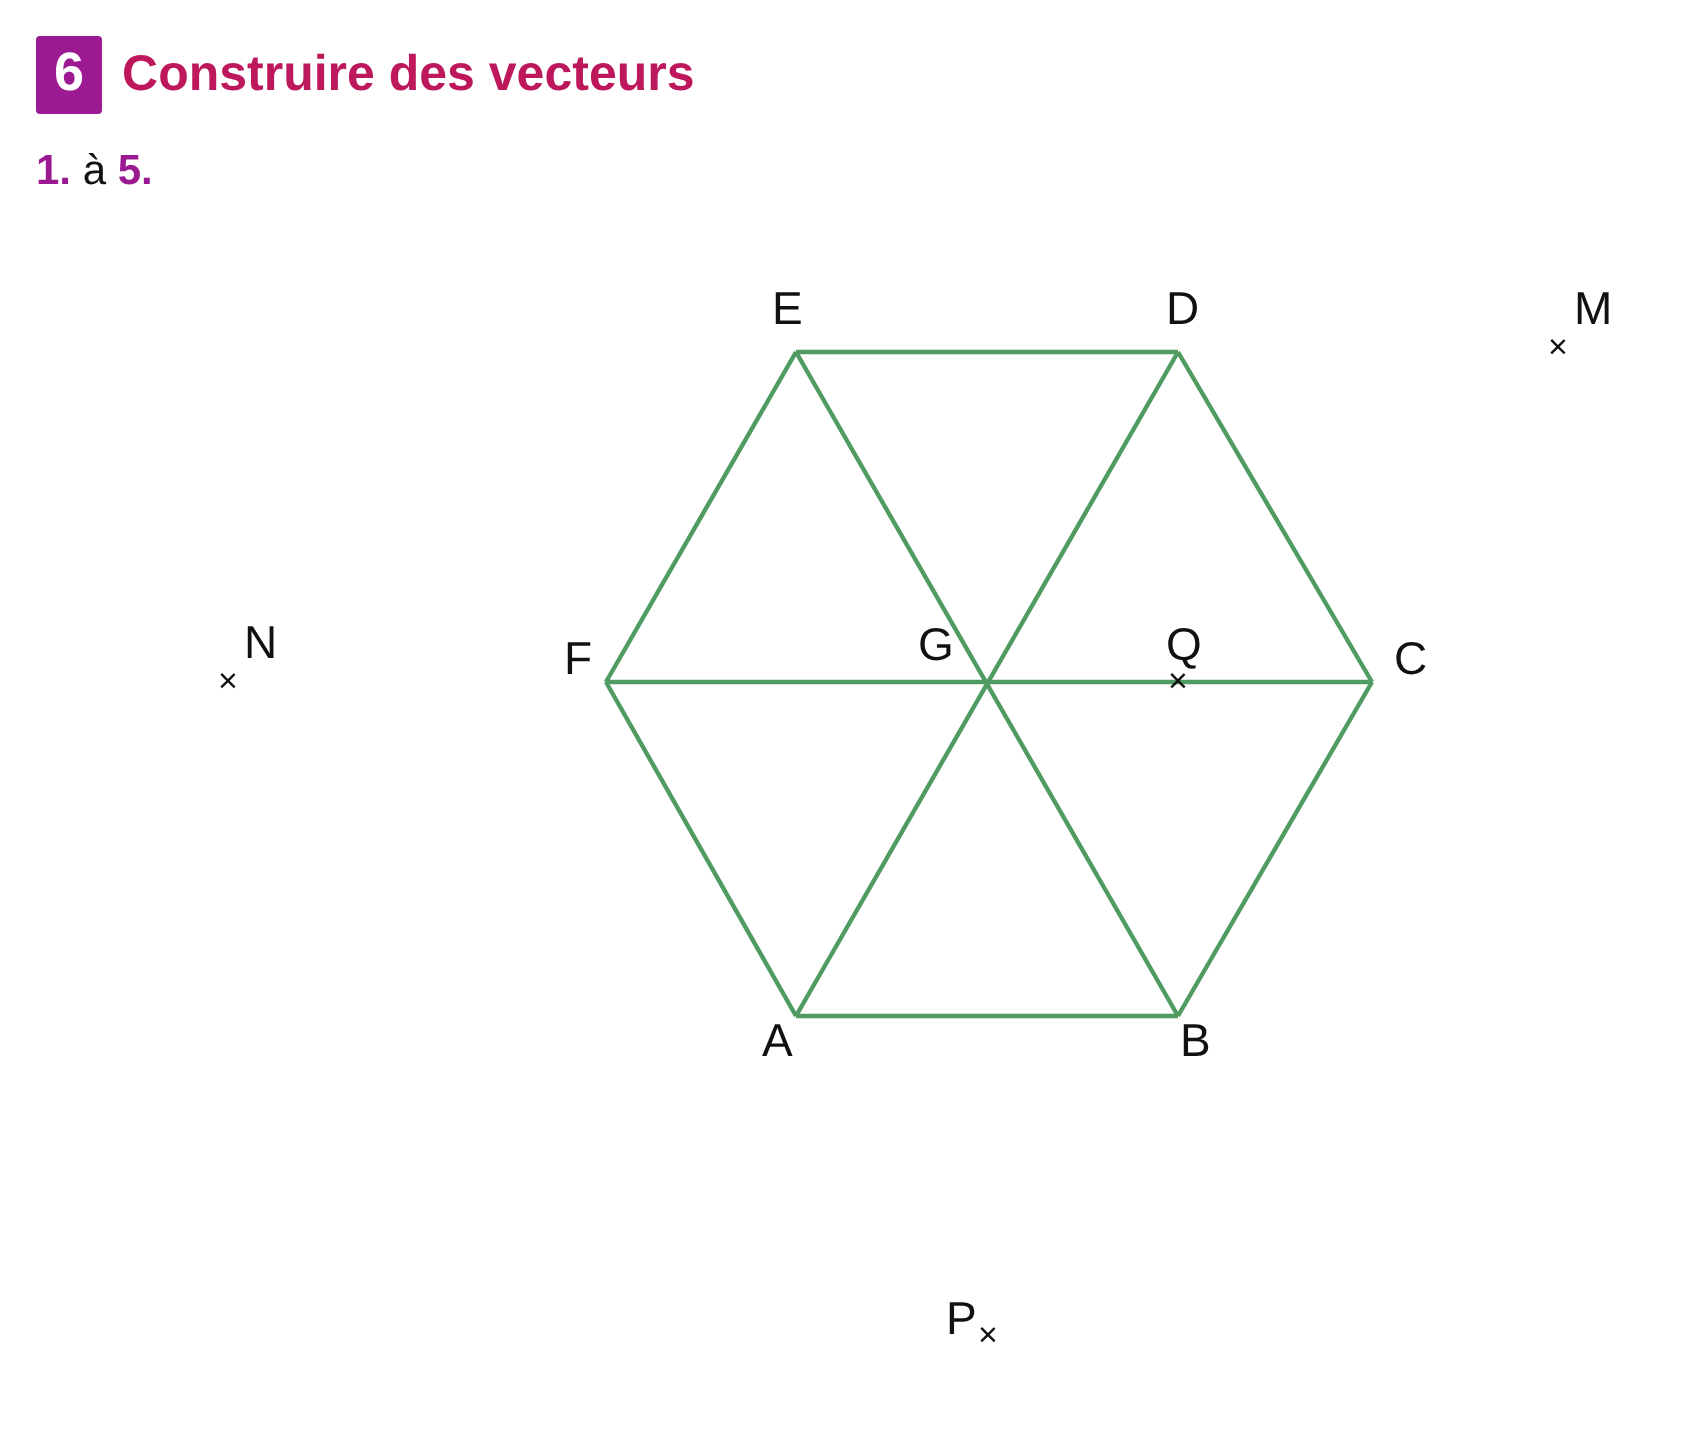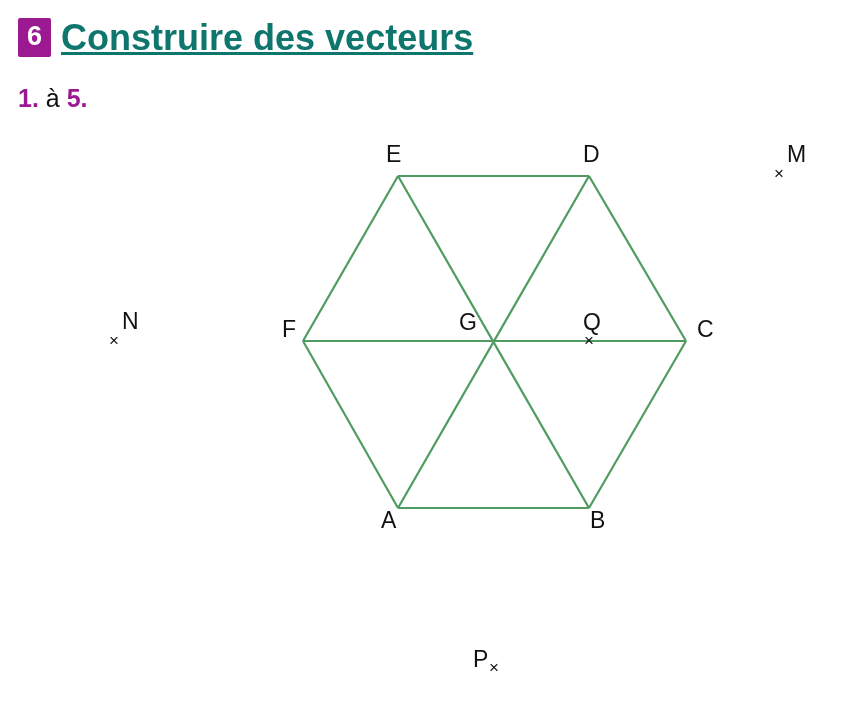--- a/index.html
+++ b/index.html
@@ -26,31 +26,30 @@
     background: #9c1a91;
     color: #ffffff;
     font-weight: bold;
     font-size: 27px;
     line-height: 1;
     padding: 5px 9px 7px 9px;
     border-radius: 2px;
     display: inline-block;
   }
   .ex-title {
-    color: #0f766e;
+    color: #be185d;
     font-weight: bold;
-    font-size: 36px;
+    font-size: 25px;
     line-height: 1;
-    text-decoration: underline;
   }
   .subline {
     position: absolute;
     left: 18px;
-    top: 84px;
-    font-size: 25px;
+    top: 74px;
+    font-size: 21px;
     color: #111111;
   }
   .subline .num {
     color: #9c1a91;
     font-weight: bold;
   }
   .figure {
     position: absolute;
     left: 0;
     top: 100px;

